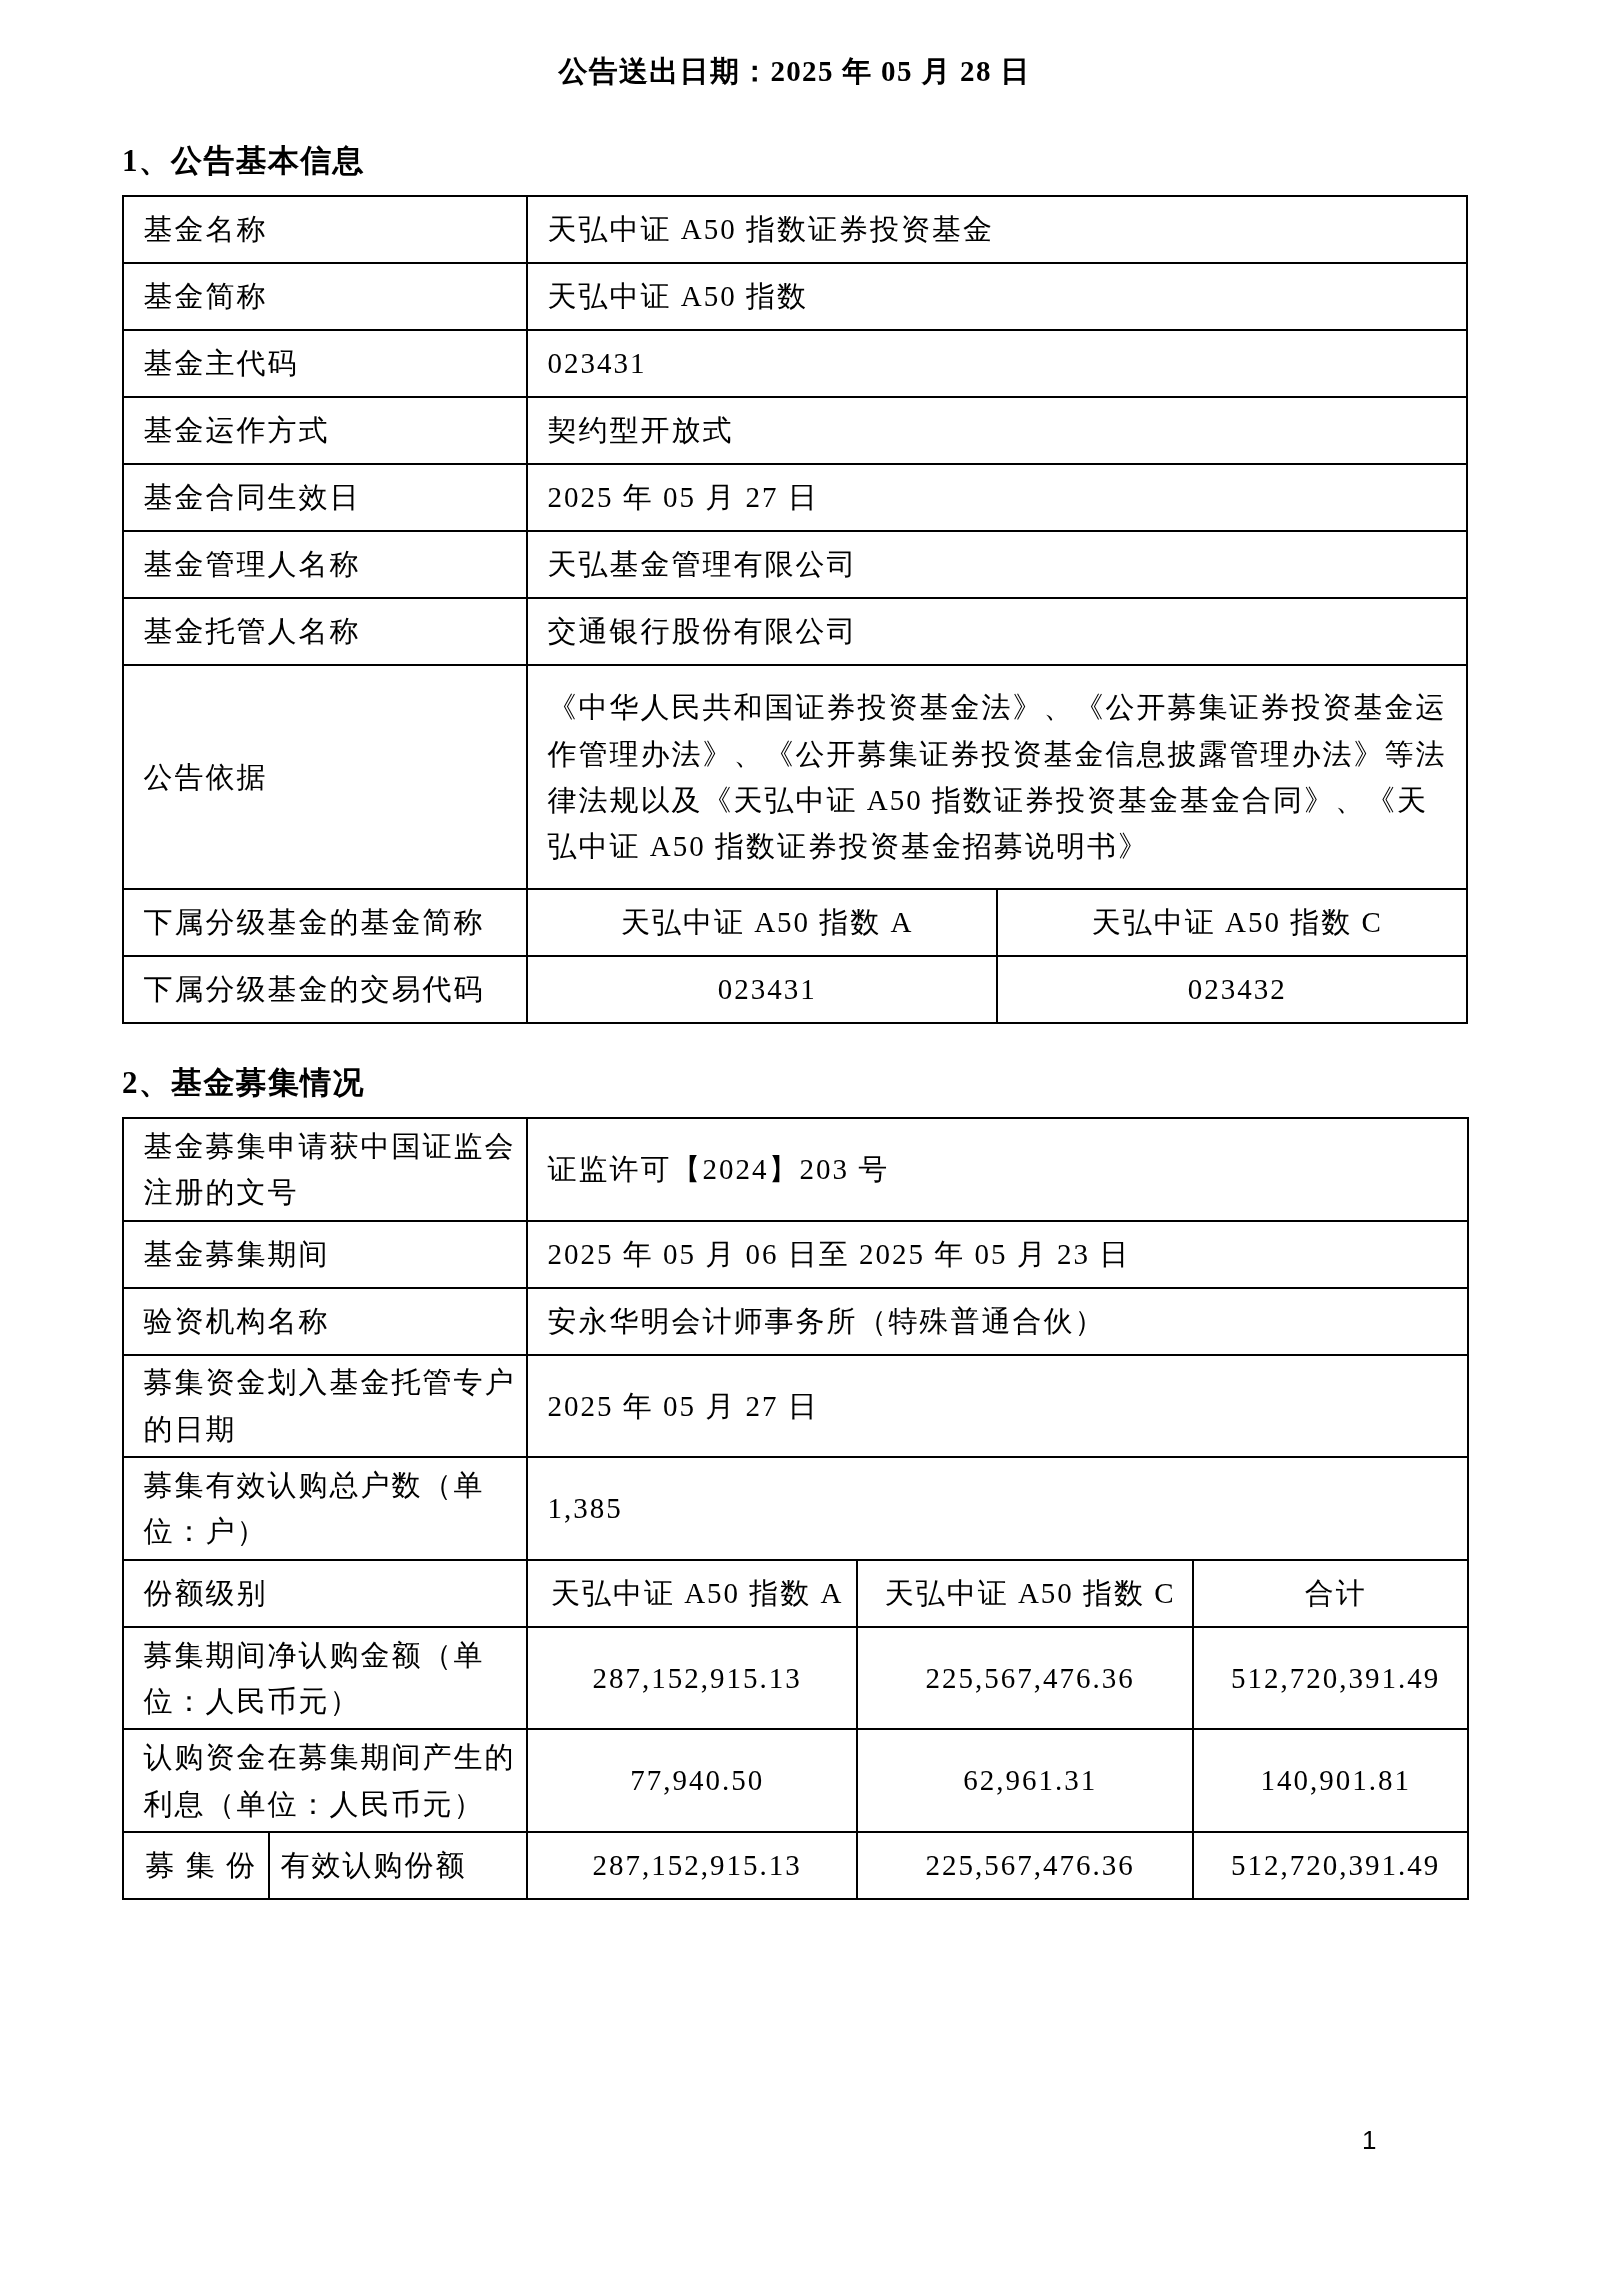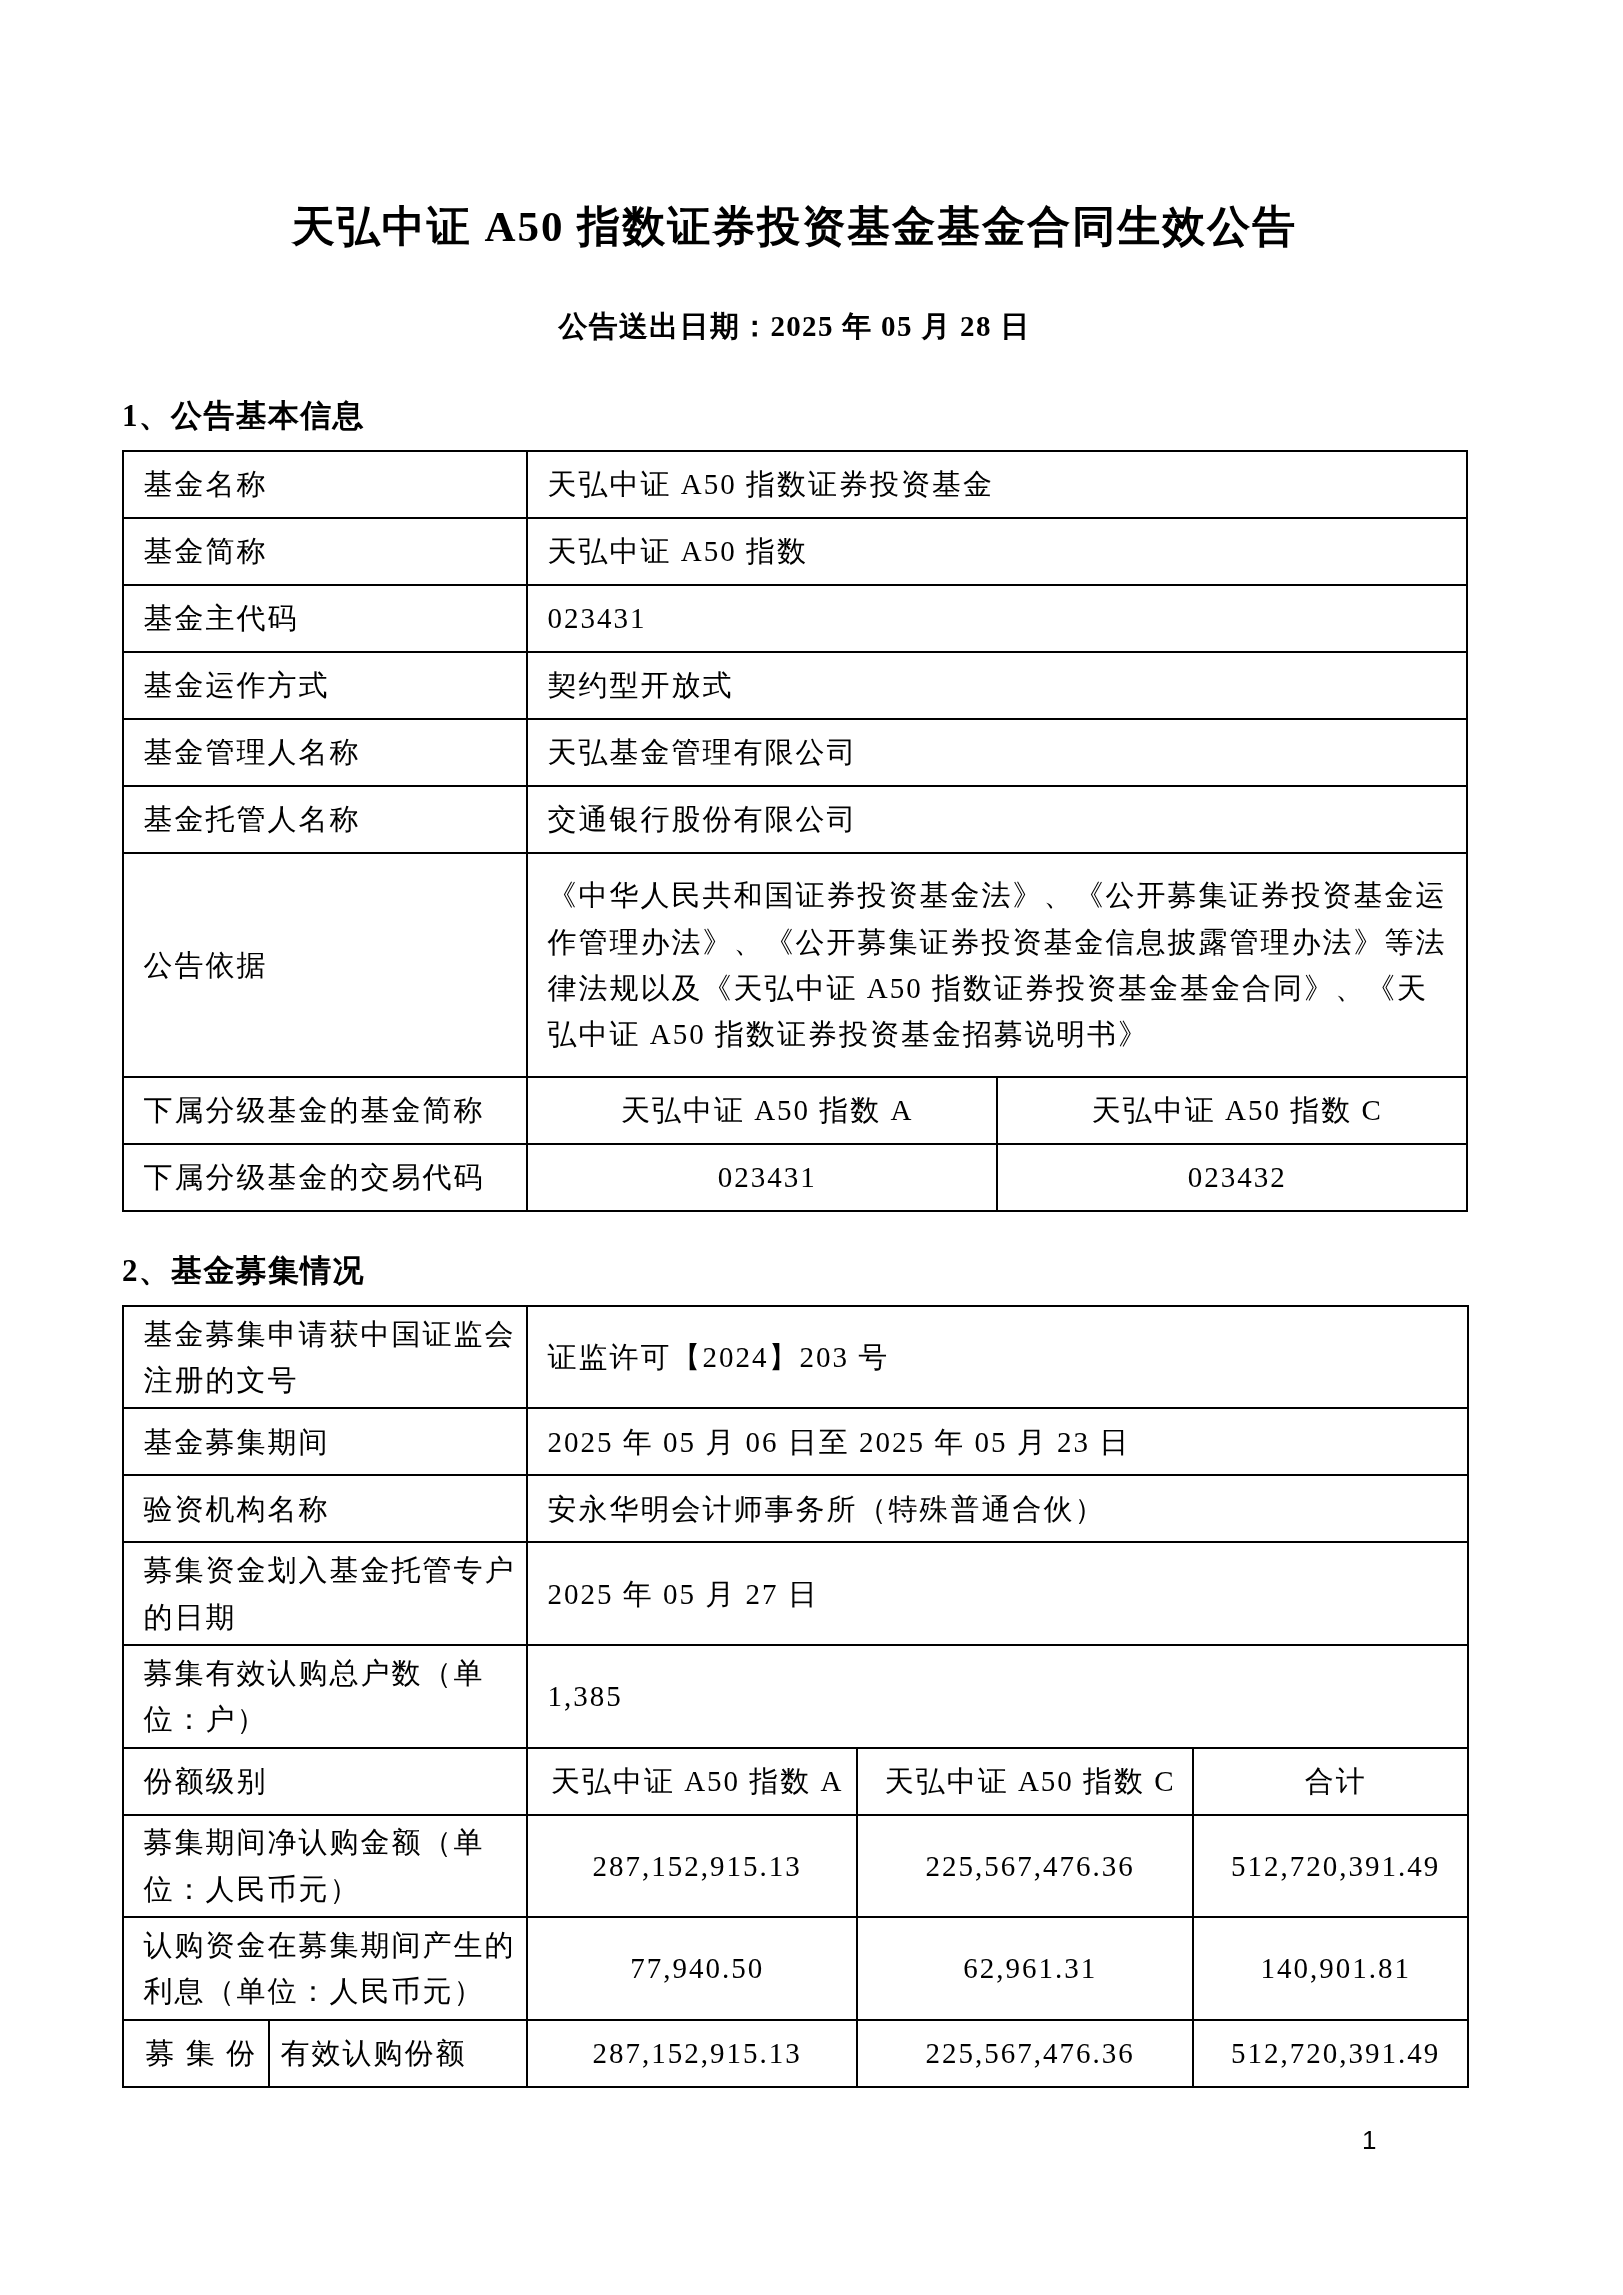--- a/index.html
+++ b/index.html
@@ -69,21 +69,20 @@
     font-size:26px;
     font-family:"Liberation Sans","DejaVu Sans",sans-serif;
   }
 </style>
 </head>
 <body>
 
 <div class="page">
   <div class="content">
 
-    <div class="doc-title">天弘中证 A50 指数证券投资基金基金合同生效公告</div>
     <div class="doc-dateline">公告送出日期：2025 年 05 月 28 日</div>
 
     <div class="sec-heading first">1、公告基本信息</div>
 
     <table class="doc-table">
       <colgroup>
         <col style="width:404px">
           <col style="width:470px">
           <col style="width:470px">
       </colgroup>
@@ -96,20 +95,24 @@
           <td>基金简称</td>
           <td colspan="2">天弘中证 A50 指数</td>
         </tr>
         <tr class="row-1l">
           <td>基金主代码</td>
           <td colspan="2">023431</td>
         </tr>
         <tr class="row-1l">
           <td>基金运作方式</td>
           <td colspan="2">契约型开放式</td>
+        </tr>
+        <tr class="row-1l">
+          <td>基金合同生效日</td>
+          <td colspan="2">2025 年 05 月 27 日</td>
         </tr>
         <tr class="row-1l">
           <td>基金管理人名称</td>
           <td colspan="2">天弘基金管理有限公司</td>
         </tr>
         <tr class="row-1l">
           <td>基金托管人名称</td>
           <td colspan="2">交通银行股份有限公司</td>
         </tr>
         <tr class="row-basis">

